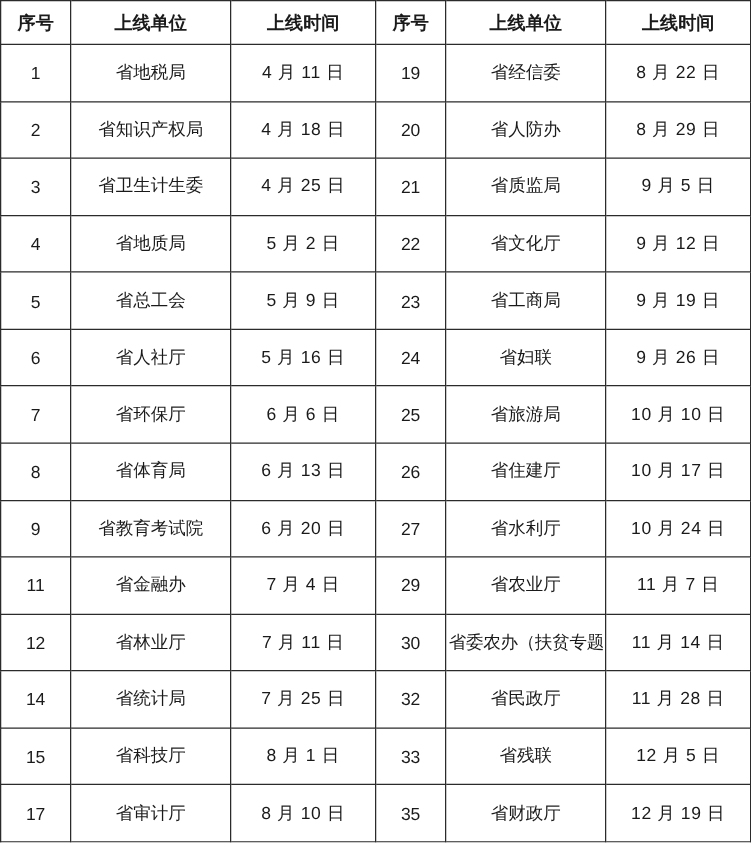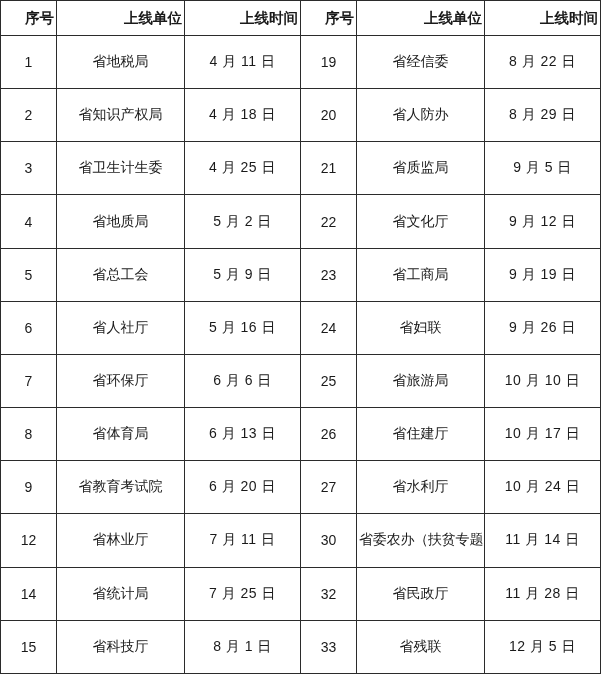--- a/index.html
+++ b/index.html
@@ -27,21 +27,20 @@
     font-size: 14px;
     font-weight: normal;
     padding: 0 2px;
     white-space: nowrap;
     overflow: hidden;
   }
   #schedule-table thead th {
     font-weight: bold;
     font-size: 14.5px;
     height: 34px;
-    text-align: right;
   }
   #schedule-table tbody td {
     height: 34.2px;
   }
   col.c-idx { width: 56px; }
   col.c-unit { width: 128px; }
   col.c-date { width: 116px; }
   td.unit-cell {
     font-size: 14px;
     margin-left: 24px;
@@ -147,20 +146,28 @@
       </tr>
       <tr>
         <td class="idx-cell">9</td>
         <td class="unit-cell">省教育考试院</td>
         <td class="date-cell">6 月 20 日</td>
         <td class="idx-cell">27</td>
         <td class="unit-cell">省水利厅</td>
         <td class="date-cell">10 月 24 日</td>
       </tr>
       <tr>
+        <td class="idx-cell">11</td>
+        <td class="unit-cell">省金融办</td>
+        <td class="date-cell">7 月 4 日</td>
+        <td class="idx-cell">29</td>
+        <td class="unit-cell">省农业厅</td>
+        <td class="date-cell">11 月 7 日</td>
+      </tr>
+      <tr>
         <td class="idx-cell">12</td>
         <td class="unit-cell">省林业厅</td>
         <td class="date-cell">7 月 11 日</td>
         <td class="idx-cell">30</td>
         <td class="unit-cell tight">省委农办（扶贫专题）</td>
         <td class="date-cell">11 月 14 日</td>
       </tr>
       <tr>
         <td class="idx-cell">14</td>
         <td class="unit-cell">省统计局</td>
@@ -170,14 +177,22 @@
         <td class="date-cell">11 月 28 日</td>
       </tr>
       <tr>
         <td class="idx-cell">15</td>
         <td class="unit-cell">省科技厅</td>
         <td class="date-cell">8 月 1 日</td>
         <td class="idx-cell">33</td>
         <td class="unit-cell">省残联</td>
         <td class="date-cell">12 月 5 日</td>
       </tr>
+      <tr>
+        <td class="idx-cell">17</td>
+        <td class="unit-cell">省审计厅</td>
+        <td class="date-cell">8 月 10 日</td>
+        <td class="idx-cell">35</td>
+        <td class="unit-cell">省财政厅</td>
+        <td class="date-cell">12 月 19 日</td>
+      </tr>
     </tbody>
 </table>
 
 </body></html>

